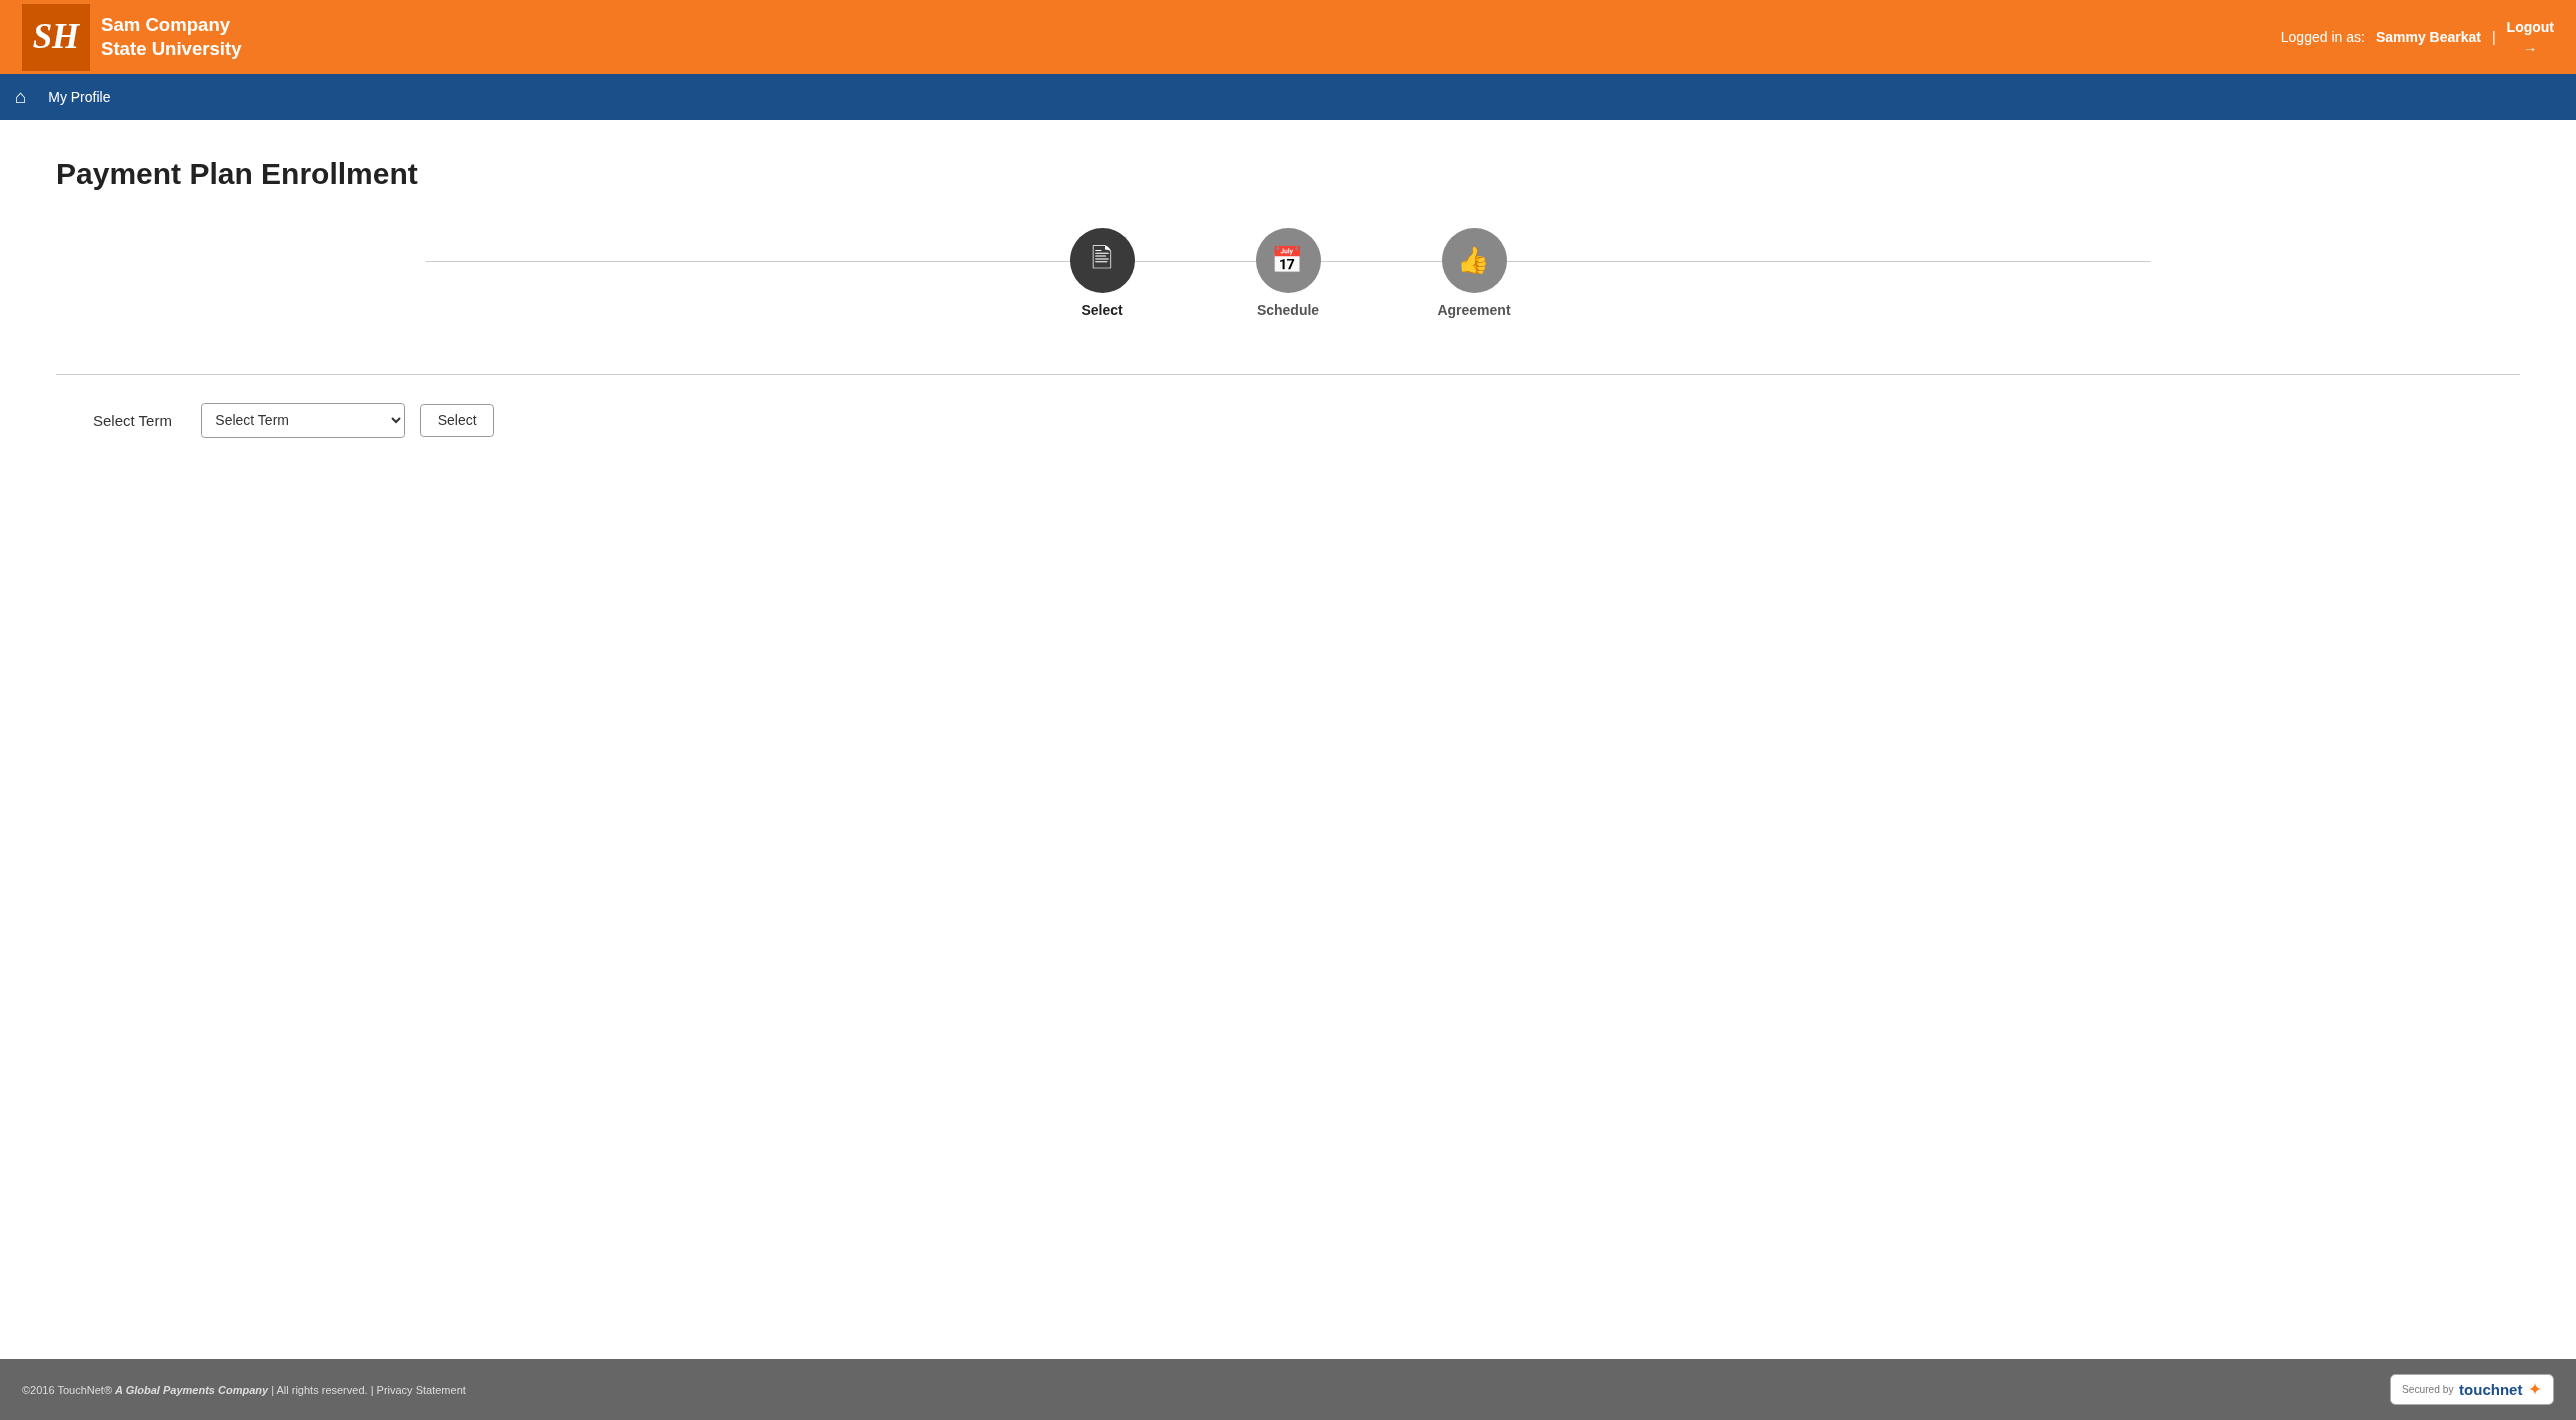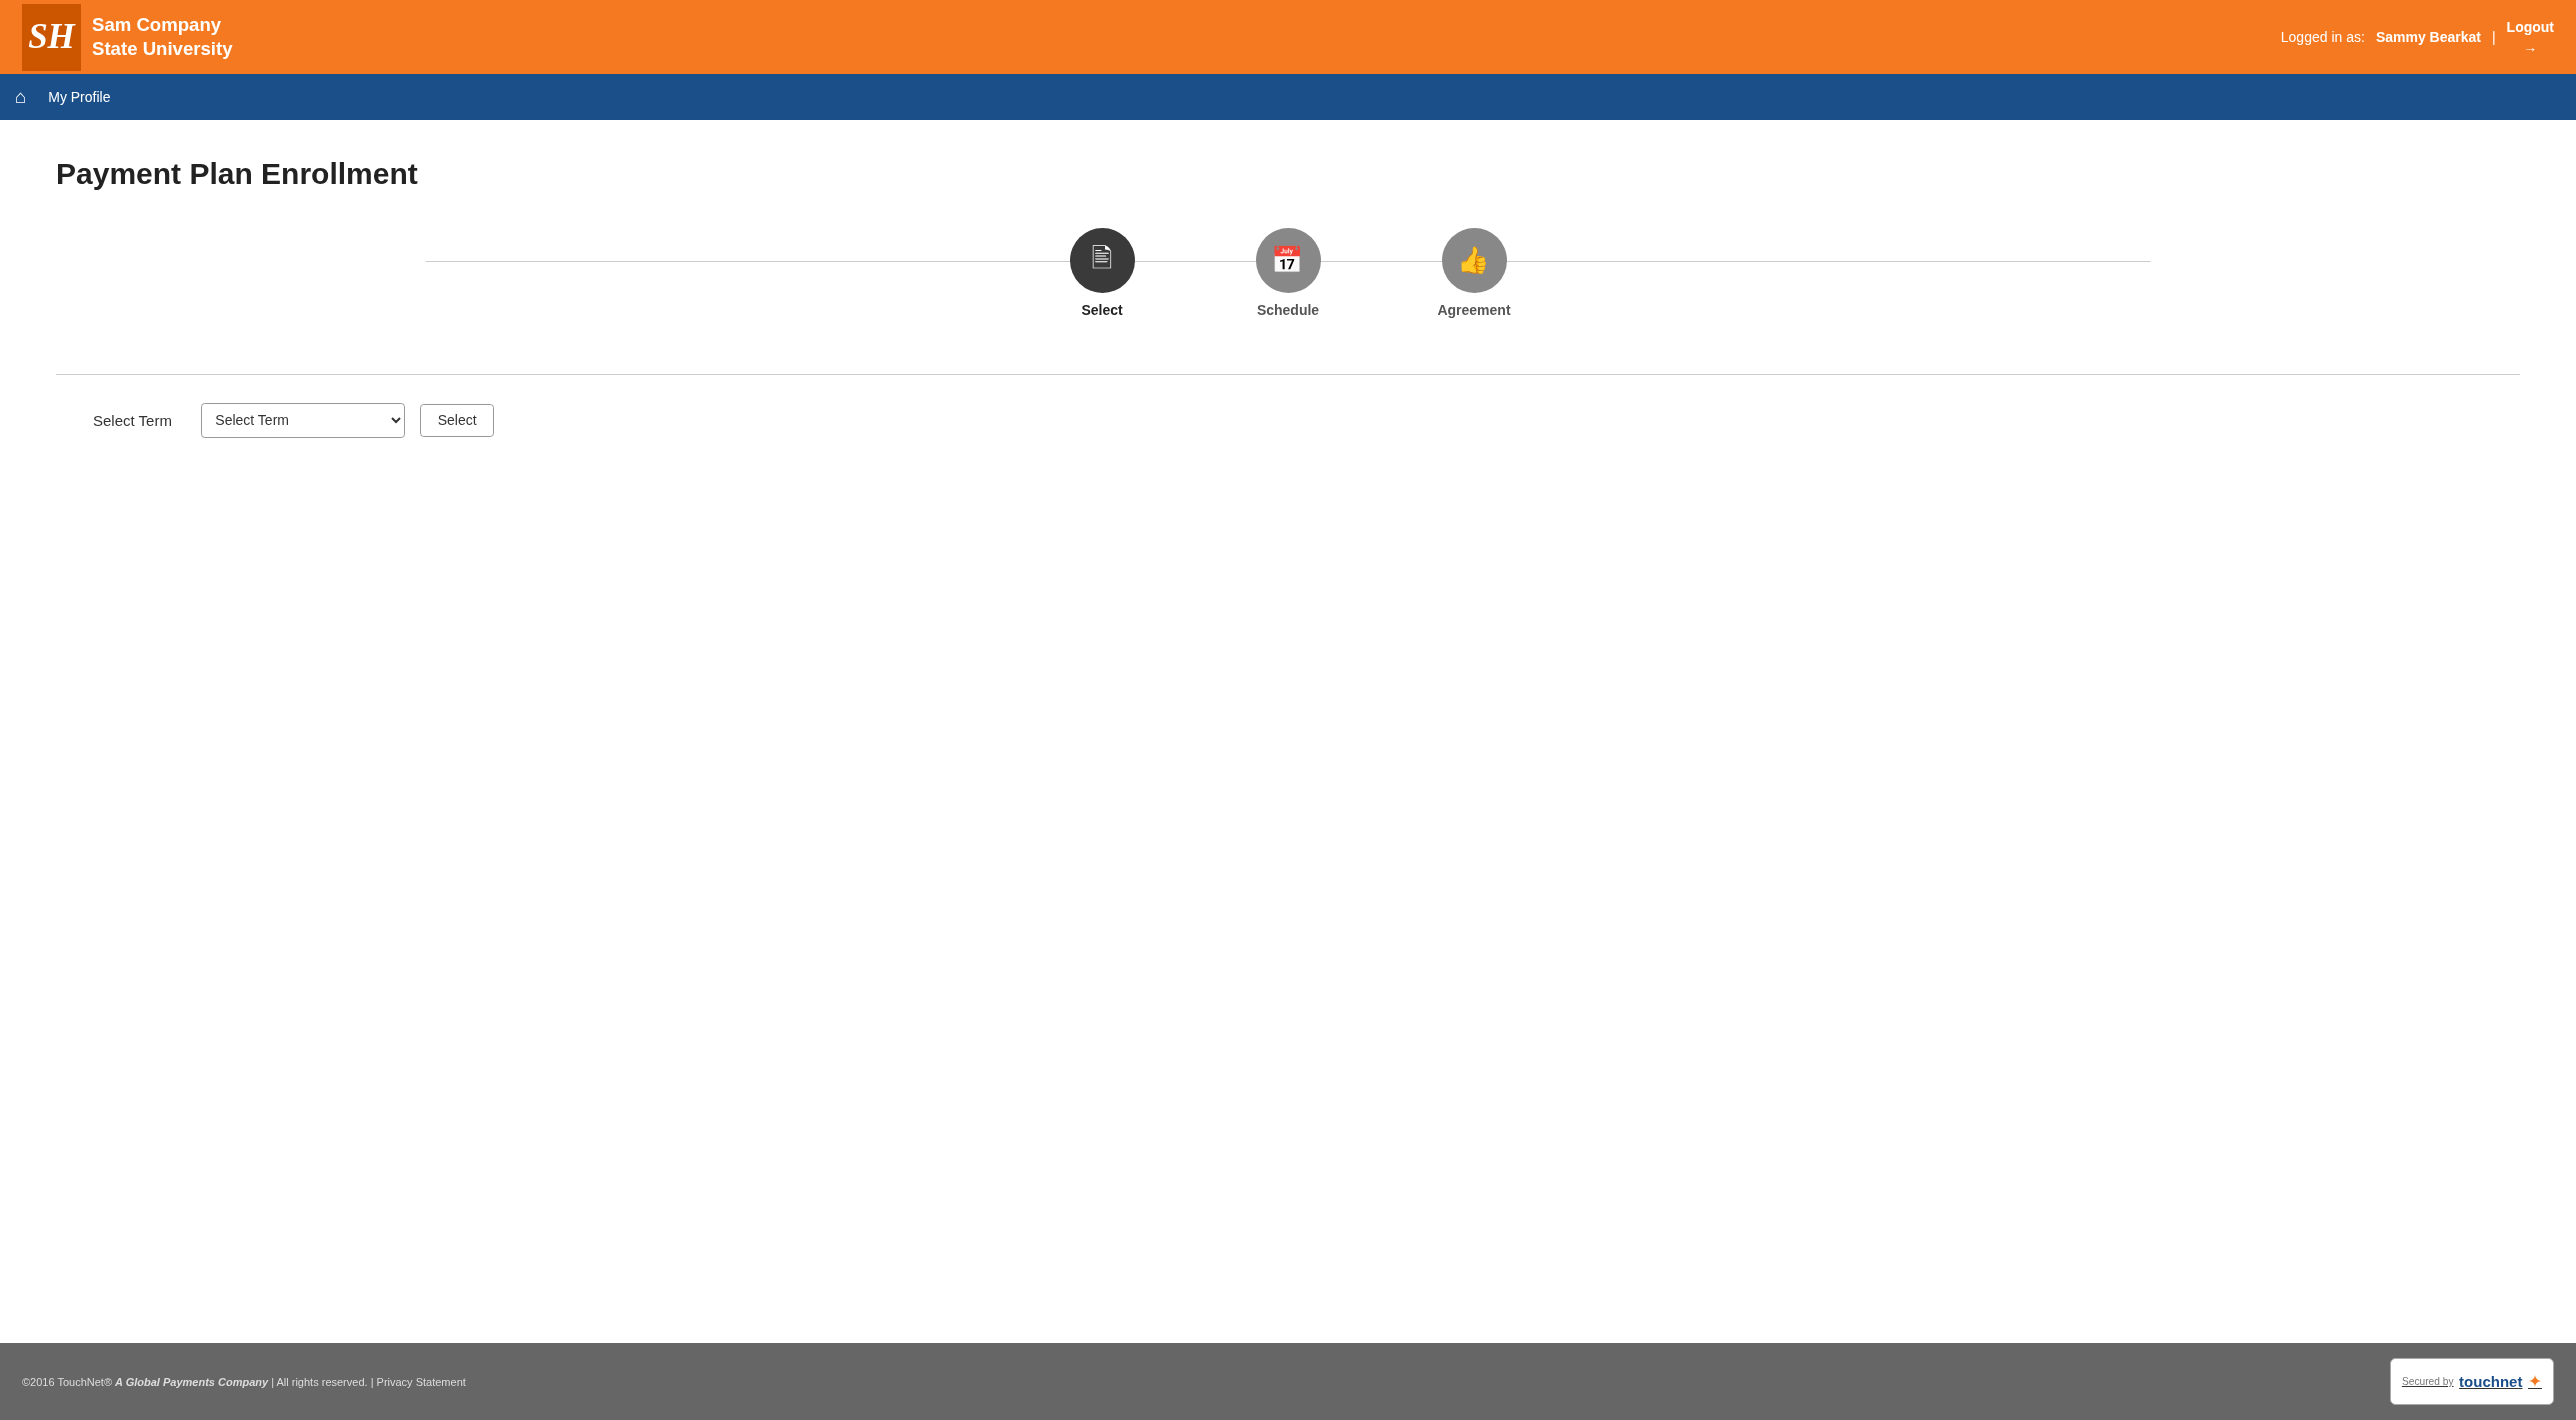--- a/index.html
+++ b/index.html
@@ -18,21 +18,21 @@
       display: flex;
       align-items: center;
       gap: 11px;
     }
     .logo-sh {
       background: #CC5500;
       color: #fff;
       font-size: 35px;
       font-weight: bold;
       font-style: italic;
-      width: 59px;
+      width: 68px;
       height: 67px;
       display: flex;
       align-items: center;
       justify-content: center;
       font-family: Georgia, serif;
     }
     .logo-text {
       color: #fff;
       font-size: 18.6px;
       font-weight: bold;
@@ -199,28 +199,27 @@
       padding: 15px 22px;
       display: flex;
       align-items: center;
       justify-content: space-between;
     }
     .footer-left { }
     .footer-left em { font-style: italic; font-weight: bold; margin-top: 12px; }
     .touchnet-badge {
       border: 0.9px solid #aaa;
       border-radius: 5.6px;
-      padding: 12px 11px;
+      padding: 4px 11px;
       display: flex;
       align-items: center;
       gap: 5.6px;
       background: #fff;
       color: #333;
       font-size: 12px;
-      text-decoration: underline;
     }
     .touchnet-badge .secured-by { color: #777; font-size: 10.2px; }
     .touchnet-badge .touchnet-text { color: #1B4F8A; font-weight: bold; font-size: 15px; }
     .touchnet-badge .touchnet-star { color: #F47920; font-size: 16.7px; }
   </style>
 </head>
 <body>
 
 <div class="top-header">
   <div class="logo-area">

